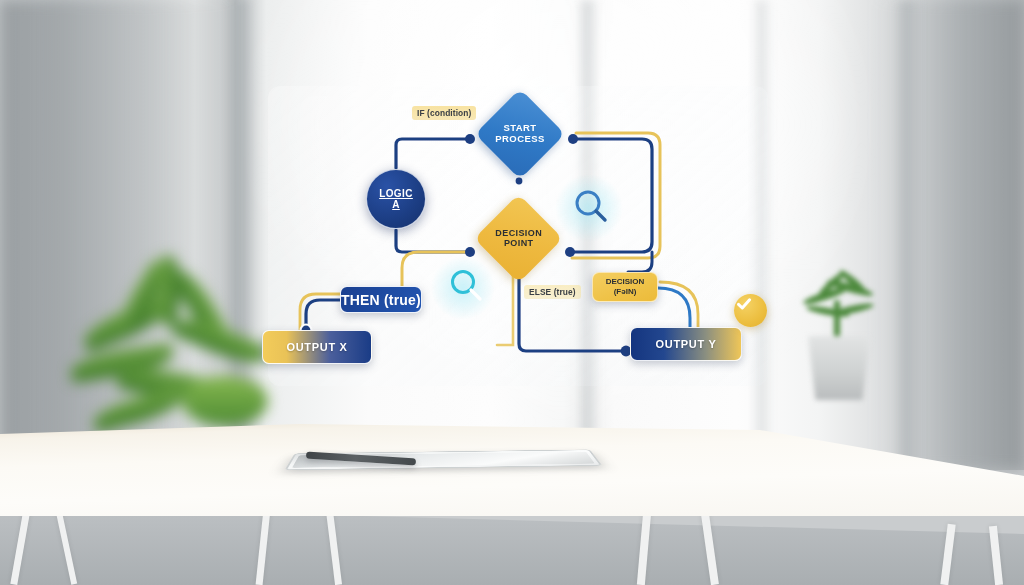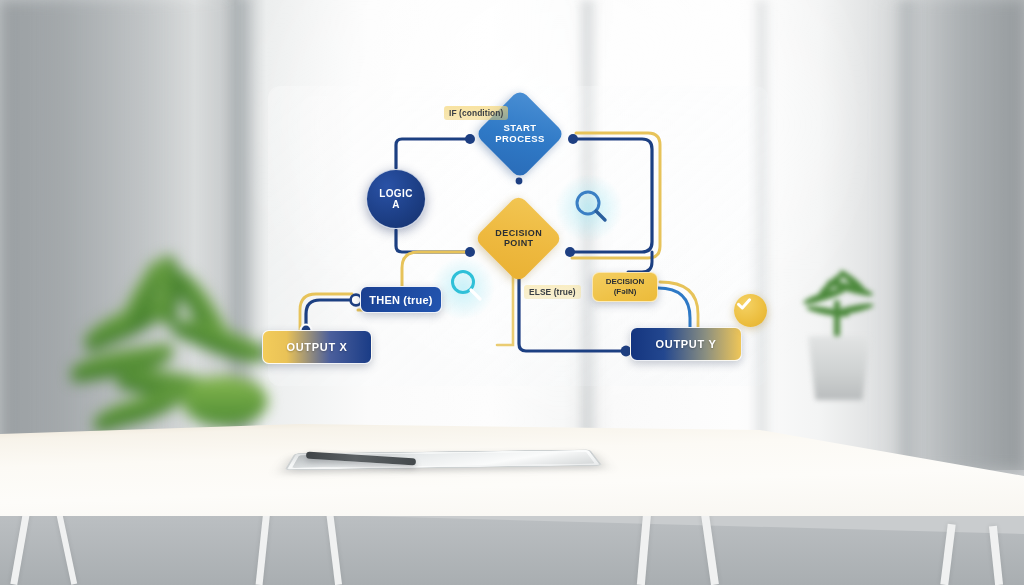--- a/index.html
+++ b/index.html
@@ -148,31 +148,32 @@
     box-shadow:0 3px 10px rgba(150,110,20,.30);
   }
 
   #logic-a {
     left:366px; top:169px; width:60px; height:60px; border-radius:50%;
     background:radial-gradient(circle at 34% 28%, #2a52a6 0%, #1d3f86 55%, #14306b 100%);
     display:flex; align-items:center; justify-content:center; text-align:center;
     color:#fff; font-weight:700; font-size:10px; line-height:1.12; letter-spacing:.4px;
     border:1.4px solid rgba(255,255,255,.75);
     box-shadow:0 3px 11px rgba(20,40,90,.38);
+    text-decoration:underline;
   }
 
   .pill {
     display:flex; align-items:center; justify-content:center;
     font-weight:700; border-radius:7px;
     border:1.3px solid rgba(255,255,255,.92);
     box-shadow:0 3px 9px rgba(40,55,85,.26);
     white-space:nowrap;
   }
   #then-true {
-    left:360px; top:286px; width:82px; height:27px; font-size:11px;
+    left:340px; top:286px; width:82px; height:27px; font-size:14px;
     color:#fff; letter-spacing:.2px;
     background:linear-gradient(120deg,#1b3f8f 0%, #1d4aa0 45%, #2355b0 100%);
   }
   #decision-fain {
     left:592px; top:272px; width:66px; height:30px; font-size:8px;
     color:#2b2f33; line-height:1.2; text-align:center; flex-direction:column;
     background:linear-gradient(160deg,#f4ce60 0%, #efc247 60%, #ecbb3a 100%);
     border-color:rgba(255,255,255,.6);
   }
   #output-x {
@@ -188,21 +189,21 @@
     text-shadow:0 1px 2px rgba(0,0,0,.28);
   }
 
   
   .chip {
     position:absolute; font-size:8.4px; font-weight:600; color:#3b4046;
     background:linear-gradient(180deg, rgba(245,214,118,.68), rgba(240,206,100,.48));
     padding:2px 5px; border-radius:3px; white-space:nowrap;
     letter-spacing:.1px;
   }
-  #label-if { left:444px; top:106px; }
+  #label-if { left:412px; top:106px; }
   #label-else { left:524px; top:285px; background:linear-gradient(180deg, rgba(248,226,150,.55), rgba(243,216,126,.35)); }
 
   
   #check-badge {
     position:absolute; left:734px; top:294px; width:33px; height:33px; border-radius:50%;
     background:radial-gradient(circle at 36% 30%, #f5d264 0%, #ecbe3f 60%, #e2b02e 100%);
     box-shadow:0 2px 8px rgba(160,120,20,.35);
     display:flex; align-items:center; justify-content:center;
   }
 

